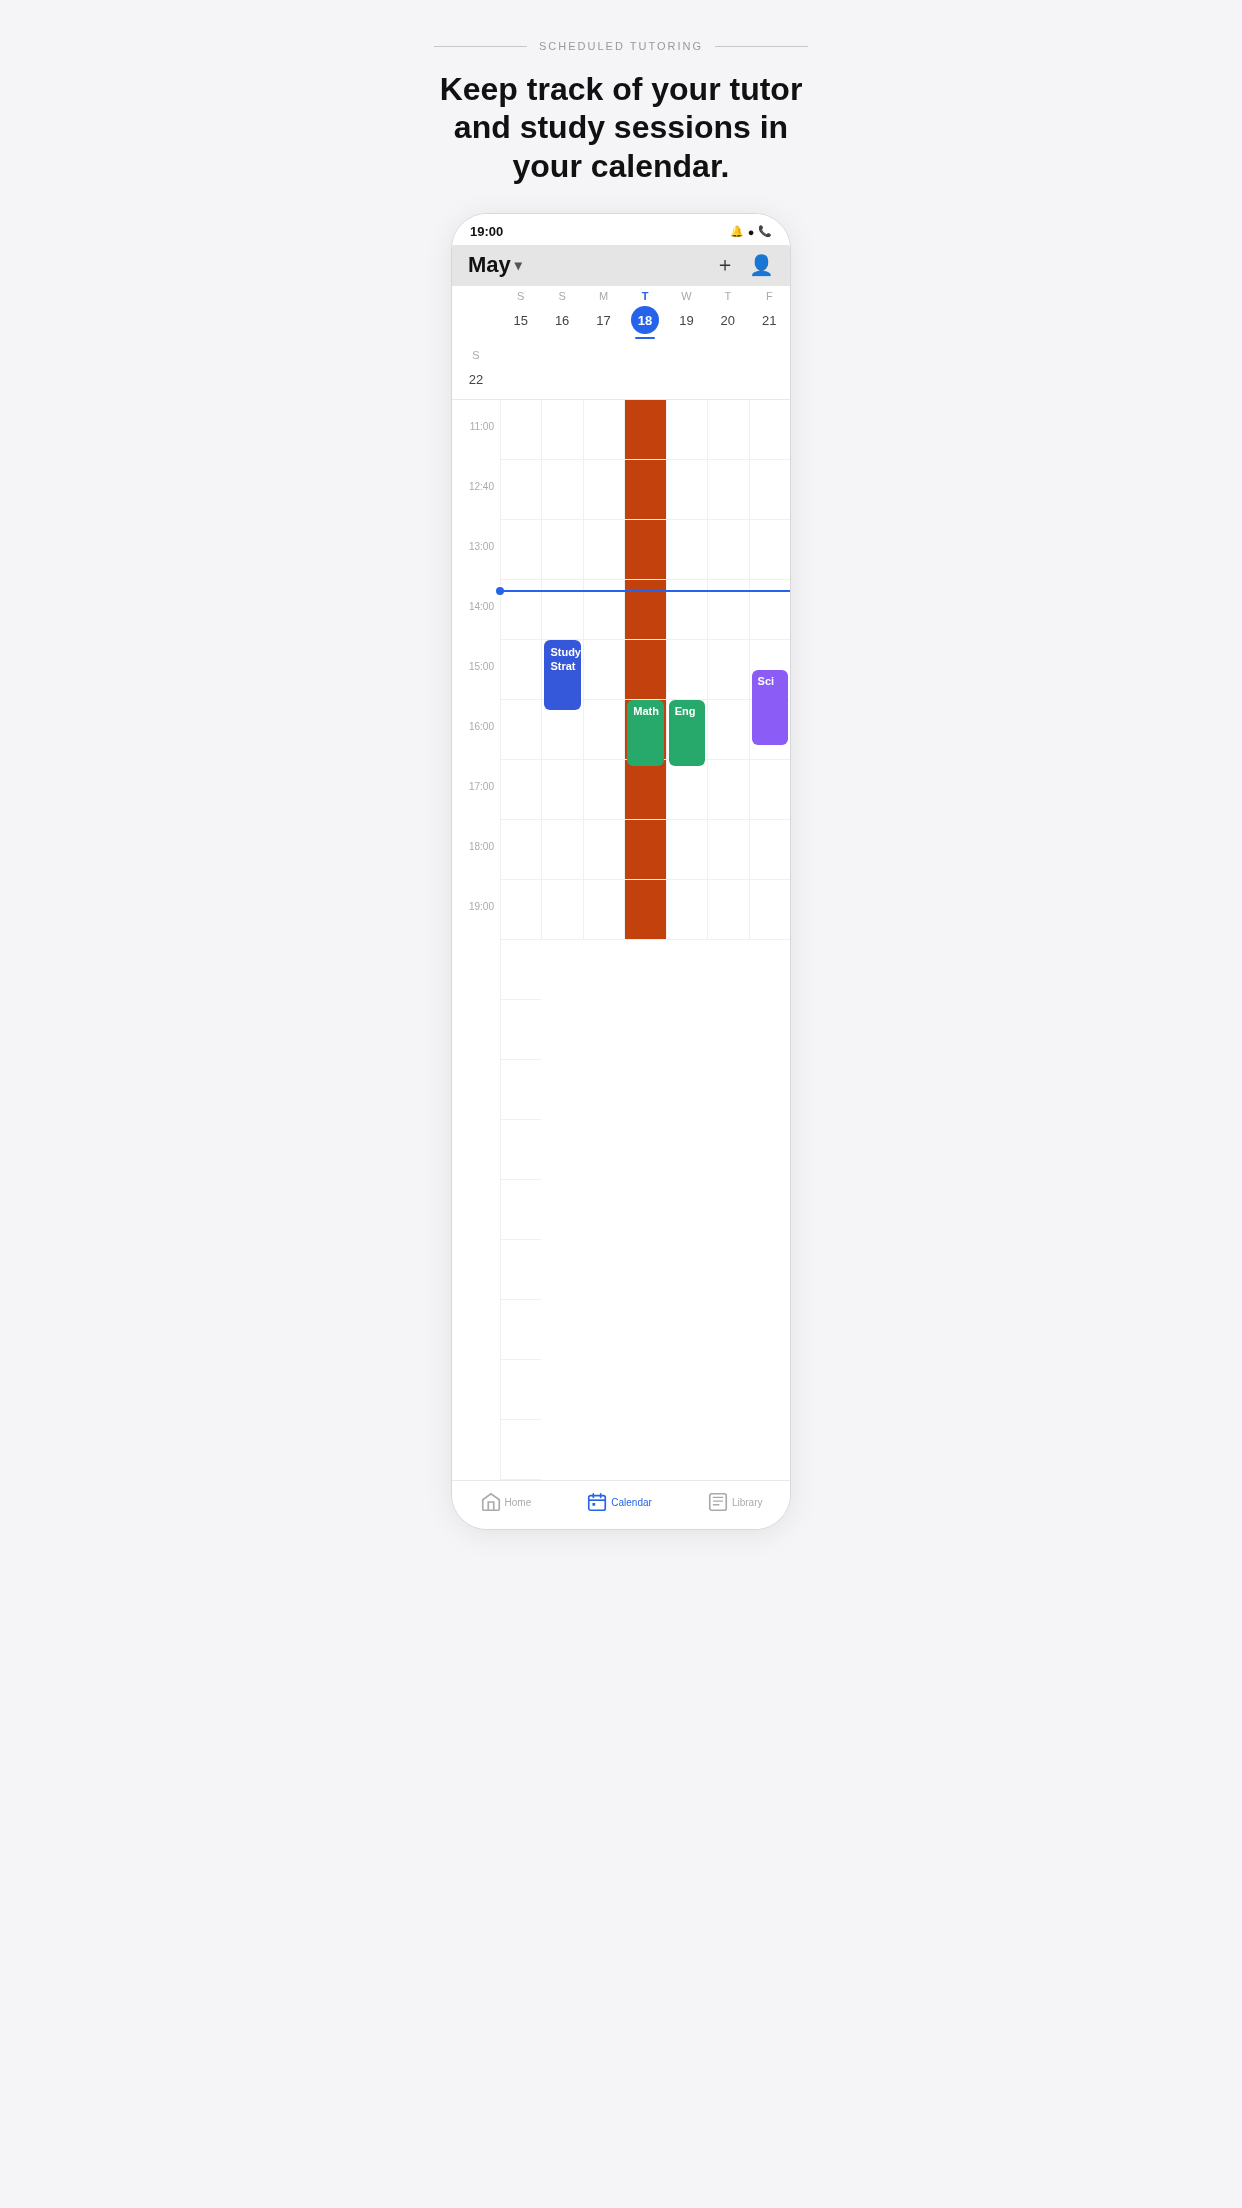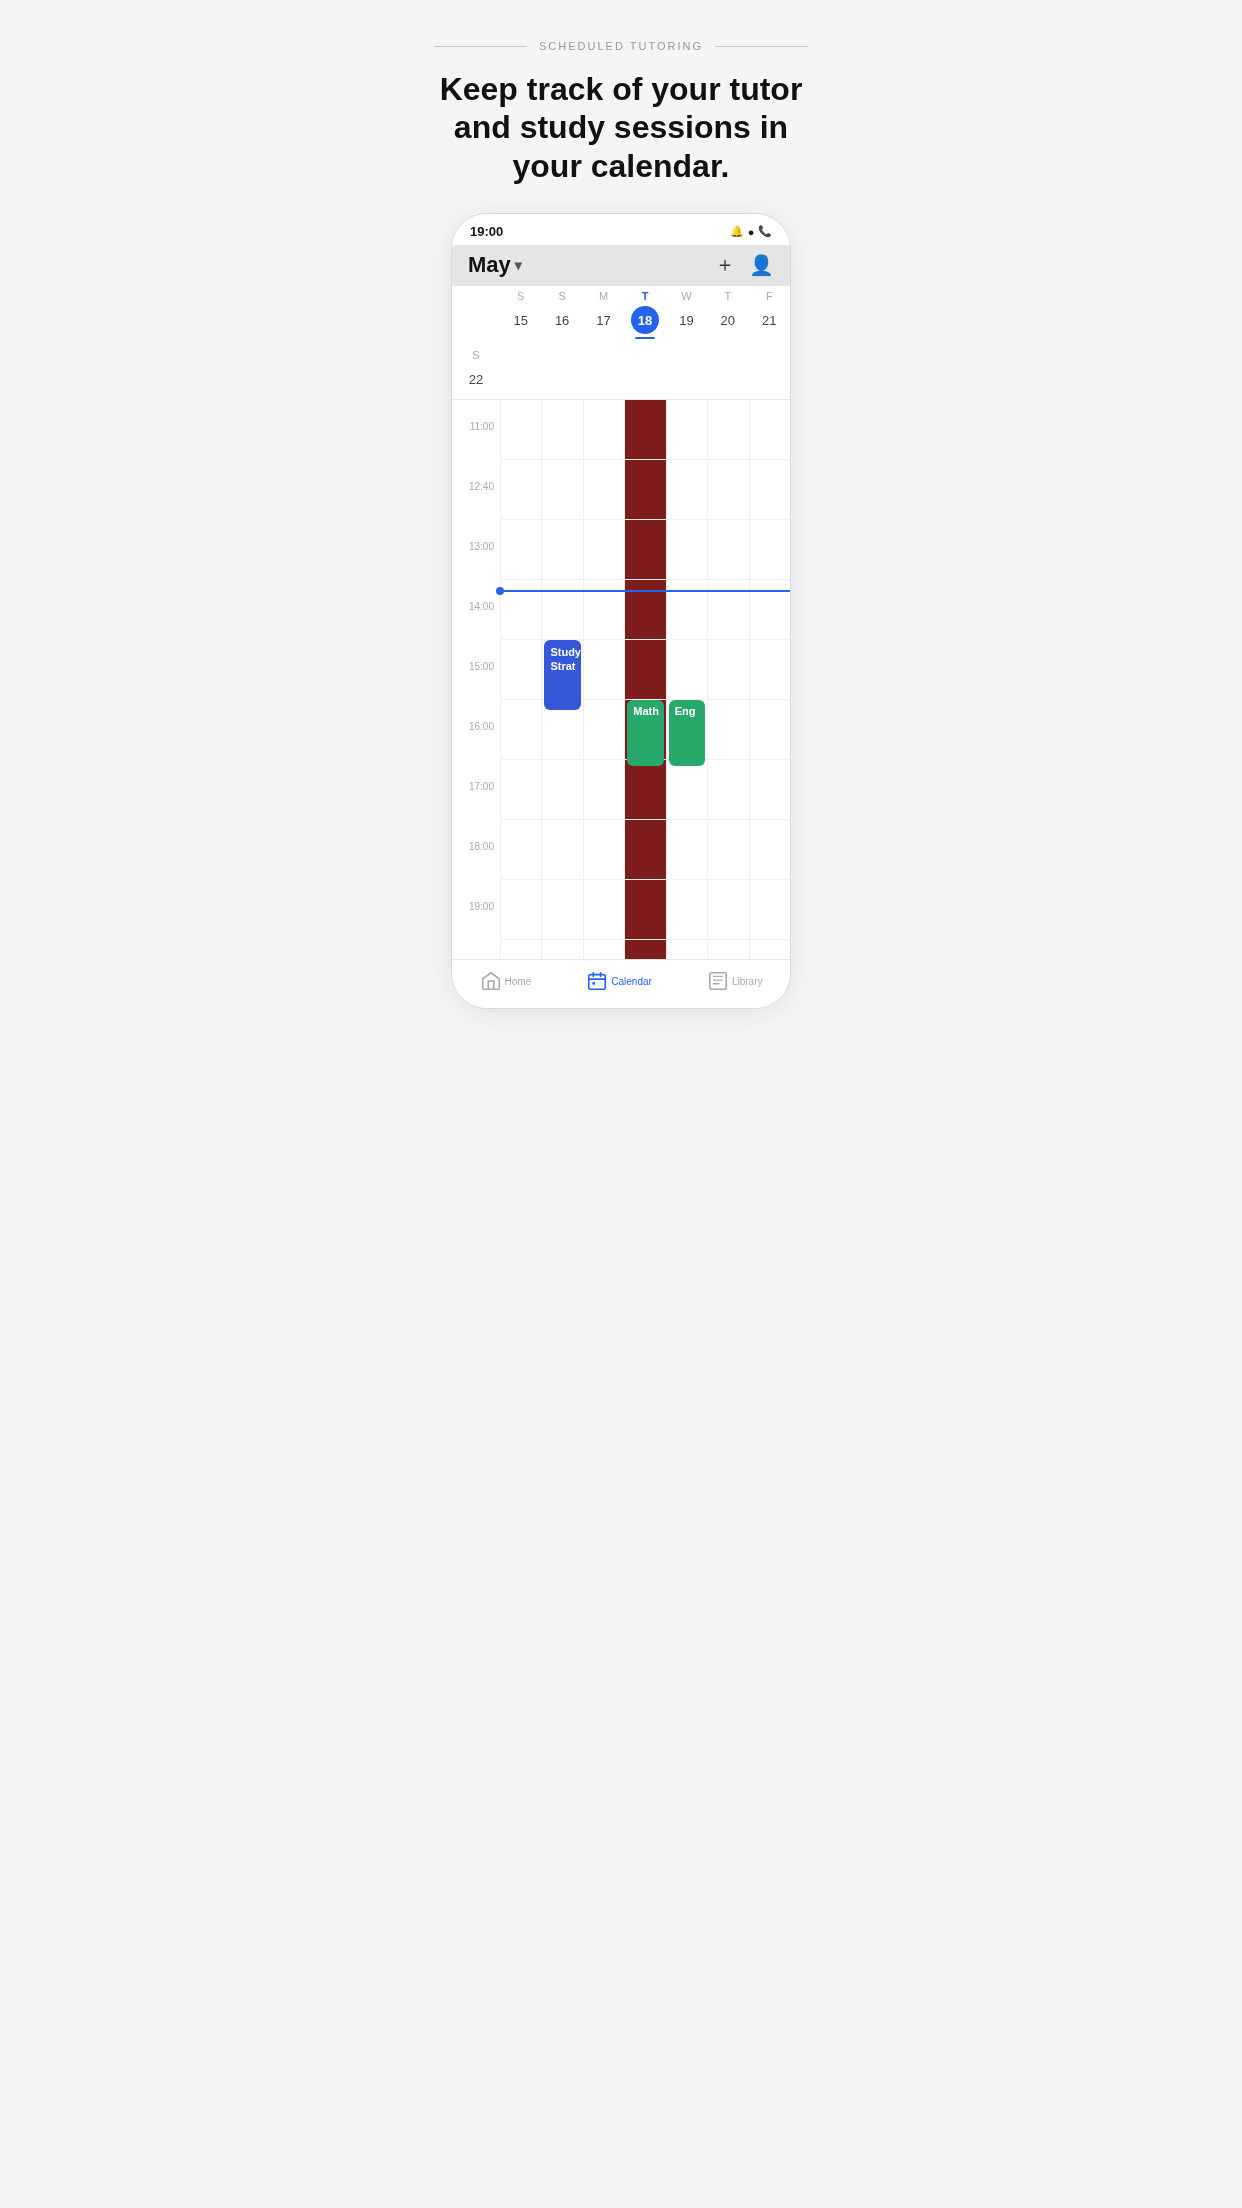--- a/index.html
+++ b/index.html
@@ -399,21 +399,21 @@
           <div class="hour-cell"></div>
           <div class="hour-cell"></div>
           <div class="hour-cell"></div>
           <div class="hour-cell"></div>
           <div class="hour-cell"></div>
           <div class="hour-cell"></div>
           <div class="hour-cell"></div>
           <div class="hour-cell"></div>
         </div>
 
-        <div class="days-area-col" style="position:relative;background:#7f1d1d;">
+        <div class="days-area-col" style="position:relative;background:#c2410c;">
           <div class="hour-cell"></div>
           <div class="hour-cell"></div>
           <div class="hour-cell"></div>
           <div class="hour-cell"></div>
           <div class="hour-cell"></div>
           <div class="hour-cell"></div>
           <div class="hour-cell"></div>
           <div class="hour-cell"></div>
           <div class="hour-cell"></div>
 
@@ -443,20 +443,35 @@
           <div class="hour-cell"></div>
           <div class="hour-cell"></div>
           <div class="hour-cell"></div>
           <div class="hour-cell"></div>
           <div class="hour-cell"></div>
           <div class="hour-cell"></div>
           <div class="hour-cell"></div>
           <div class="hour-cell"></div>
         </div>
 
+        <div class="days-area-col" style="position:relative;">
+          <div class="hour-cell"></div>
+          <div class="hour-cell"></div>
+          <div class="hour-cell"></div>
+          <div class="hour-cell"></div>
+          <div class="hour-cell"></div>
+          <div class="hour-cell"></div>
+          <div class="hour-cell"></div>
+          <div class="hour-cell"></div>
+          <div class="hour-cell"></div>
+
+          <div class="event" style="background:#8b5cf6;top:270px;left:2px;right:2px;height:75px;border-radius:6px;padding:5px 6px;">
+            <span style="font-size:11px;font-weight:700;color:#fff;">Sci</span>
+          </div>
+        </div>
 
         <div class="days-area-col">
           <div class="hour-cell"></div>
           <div class="hour-cell"></div>
           <div class="hour-cell"></div>
           <div class="hour-cell"></div>
           <div class="hour-cell"></div>
           <div class="hour-cell"></div>
           <div class="hour-cell"></div>
           <div class="hour-cell"></div>

